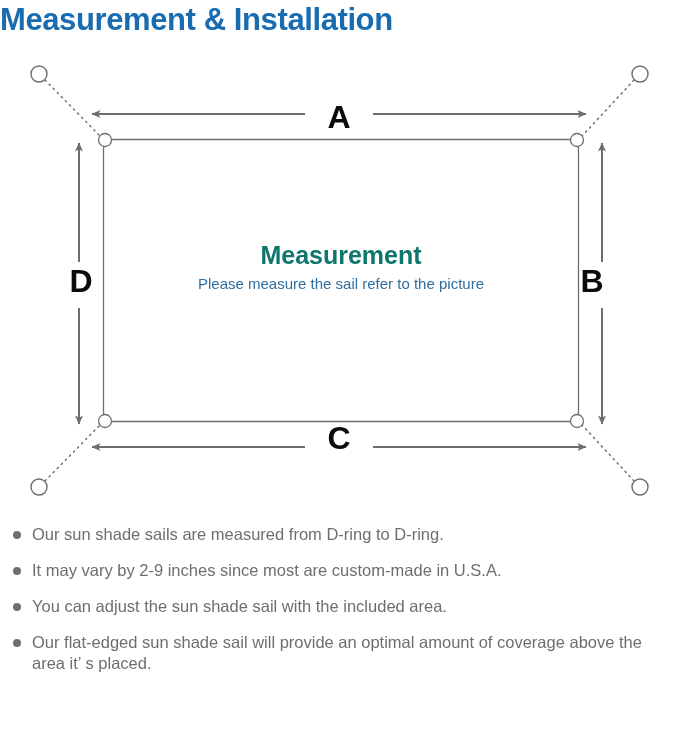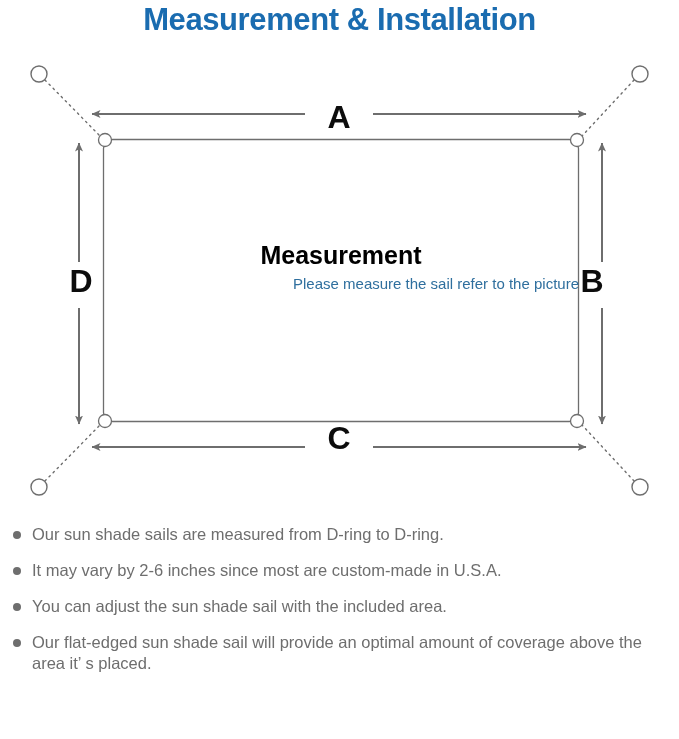--- a/index.html
+++ b/index.html
@@ -15,21 +15,21 @@
     font-family: "Liberation Sans", sans-serif;
     -webkit-font-smoothing: antialiased;
   }
 
   
   #title {
     position: absolute;
     left: 0;
     top: 0;
     width: 679px;
-    text-align: center;
+    text-align: left;
     font-size: 31px;
     font-weight: bold;
     letter-spacing: -0.4px;
     color: #1a6cb0;
     line-height: 40px;
     white-space: nowrap;
   }
 
   
   #diagram {
@@ -62,32 +62,31 @@
   #center-text {
     position: absolute;
     left: 103px;
     top: 195px;
     width: 476px;
     text-align: center;
   }
   #center-title {
     font-size: 25px;
     font-weight: bold;
-    color: #000000;
+    color: #0f766e;
     line-height: 32px;
     white-space: nowrap;
   }
   #center-sub {
     font-size: 15px;
     font-weight: normal;
     color: #2f6f9e;
     line-height: 22px;
     margin-top: 2px;
     white-space: nowrap;
-    text-align: right;
   }
 
   
   #notes {
     position: absolute;
     left: 0;
     top: 524px;
     width: 679px;
   }
   .note {
@@ -166,21 +165,21 @@
   </div>
 </div>
 
 <div id="notes">
   <div class="note">
     <span class="bullet"></span>
     <span>Our sun shade sails are measured from D-ring to D-ring.</span>
   </div>
   <div class="note">
     <span class="bullet"></span>
-    <span>It may vary by 2-6 inches since most are custom-made in U.S.A.</span>
+    <span>It may vary by 2-9 inches since most are custom-made in U.S.A.</span>
   </div>
   <div class="note">
     <span class="bullet"></span>
     <span>You can adjust the sun shade sail with the included area.</span>
   </div>
   <div class="note">
     <span class="bullet"></span>
     <span>Our flat-edged sun shade sail will provide an optimal amount of coverage above the area it’ s placed.</span>
   </div>
 </div>

